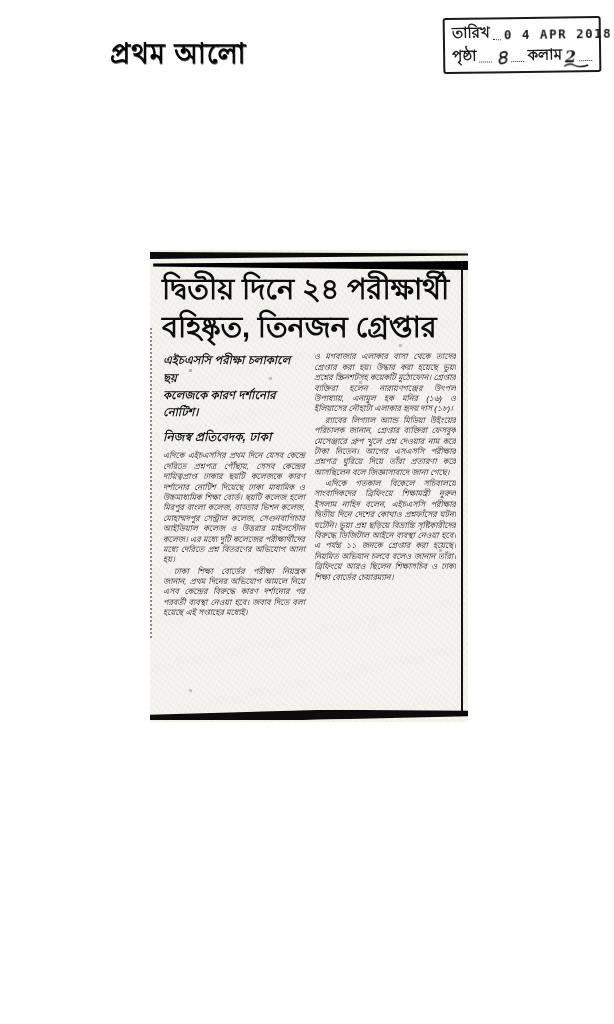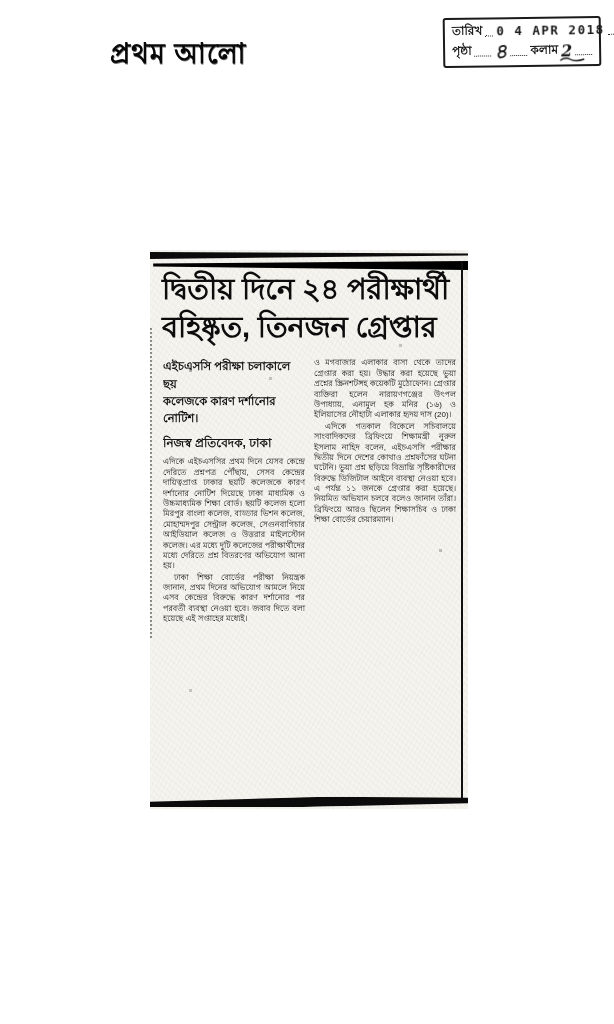--- a/index.html
+++ b/index.html
@@ -31,39 +31,39 @@
     position:absolute;left:443px;top:17px;width:158px;
     border:2.5px solid var(--stamp_ink);
     border-radius:3px;
     padding:5px 7px 6px 7px;
     transform:rotate(-.8deg);
     color:var(--stamp_ink);
     background:transparent;
   }
   .stamp-row{display:flex;align-items:flex-end;gap:3px;line-height:1.1;}
   .stamp-row + .stamp-row{margin-top:4px;}
-  .stamp-label{font-size:12px;font-weight:bold;white-space:nowrap;padding-bottom:2px;}
+  .stamp-label{font-size:15px;font-weight:bold;white-space:nowrap;padding-bottom:2px;}
   .dots{flex:1 0 8px;border-bottom:1.6px dotted #2a2a2a;height:1px;margin-bottom:3px;min-width:8px;}
   .stamp-date{
     font-family:"DejaVu Sans Mono",monospace;
     font-size:12.5px;font-weight:bold;letter-spacing:1.5px;white-space:nowrap;
     filter:blur(.2px);
     padding-bottom:1px;
   }
   .handwritten{
     font-family:"DejaVu Serif",serif;font-style:italic;font-weight:bold;
     filter:blur(.15px);
   }
   .hw-page{font-size:20px;transform:rotate(-6deg);line-height:.8;}
   .hw-col{font-size:16px;position:relative;line-height:.8;}
   .hw-col svg{position:absolute;left:-2px;bottom:-5px;}
 
   
   .clipping{
-    position:absolute;left:150px;top:250px;width:318px;height:559px;
+    position:absolute;left:150px;top:250px;width:318px;height:472px;
     background-color:var(--newsprint);
     background-image:
       repeating-linear-gradient(41deg, rgba(0,0,0,.015) 0 2px, transparent 2px 5px),
       repeating-linear-gradient(-63deg, rgba(0,0,0,.02) 0 1px, transparent 1px 4px);
     overflow:hidden;
   }
   .tear1{position:absolute;top:2px;left:0;width:100%;height:7px;background:#0b0b0b;
     clip-path:polygon(0 0,100% 22%,100% 50%,0 100%);}
   .tear2{position:absolute;top:11px;left:1%;width:99%;height:9px;background:#000;
     clip-path:polygon(0 28%,100% 0,100% 100%,0 62%);}
@@ -80,21 +80,21 @@
 
   .headline{
     margin:21px 10px 0 12px;
     font-size:29px;line-height:1.3;font-weight:800;color:#0c0c0c;
     filter:blur(.25px);
     letter-spacing:-.2px;
   }
   .headline .hl{white-space:nowrap;}
 
   .columns{
-    display:flex;gap:9px;margin:12px 12px 0 13px;height:352px;overflow:hidden;
+    display:flex;gap:9px;margin:6px 12px 0 13px;height:352px;overflow:hidden;font-style:italic;
   }
   .col{flex:1;min-width:0;}
   .subhead{font-weight:bold;font-size:11.5px;line-height:1.5;color:#101010;filter:blur(.2px);}
   .byline{font-weight:bold;font-size:12px;margin:7px 0 3px;color:#151515;}
   .col p{
     font-size:8px;line-height:1.3;text-align:justify;text-indent:11px;
     margin:0 0 1px;color:var(--ink);filter:blur(.28px);
     word-break:break-word;
   }
   .col p:first-of-type{text-indent:0;}
@@ -147,18 +147,19 @@
         <div>কলেজকে কারণ দর্শানোর নোটিশ।</div>
       </div>
       <div class="byline">নিজস্ব প্রতিবেদক, ঢাকা</div>
       <div>
           <p>এদিকে এইচএসসির প্রথম দিনে যেসব কেন্দ্রে দেরিতে প্রশ্নপত্র পৌঁছায়, সেসব কেন্দ্রের দায়িত্বপ্রাপ্ত ঢাকার ছয়টি কলেজকে কারণ দর্শানোর নোটিশ দিয়েছে ঢাকা মাধ্যমিক ও উচ্চমাধ্যমিক শিক্ষা বোর্ড। ছয়টি কলেজ হলো মিরপুর বাংলা কলেজ, বাড্ডার ভিশন কলেজ, মোহাম্মদপুর সেন্ট্রাল কলেজ, সেগুনবাগিচার আইডিয়াল কলেজ ও উত্তরার মাইলস্টোন কলেজ। এর মধ্যে দুটি কলেজের পরীক্ষার্থীদের মধ্যে দেরিতে প্রশ্ন বিতরণের অভিযোগ আনা হয়।</p>
           <p>ঢাকা শিক্ষা বোর্ডের পরীক্ষা নিয়ন্ত্রক জানান, প্রথম দিনের অভিযোগ আমলে নিয়ে এসব কেন্দ্রের বিরুদ্ধে কারণ দর্শানোর পর পরবর্তী ব্যবস্থা নেওয়া হবে। জবাব দিতে বলা হয়েছে এই সপ্তাহের মধ্যেই।</p>
         </div>
     </div>
     <div class="col">
       <div>
-          <p>ও মগবাজার এলাকার বাসা থেকে তাদের গ্রেপ্তার করা হয়। উদ্ধার করা হয়েছে ভুয়া প্রশ্নের স্ক্রিনশটসহ কয়েকটি মুঠোফোন। গ্রেপ্তার ব্যক্তিরা হলেন নারায়ণগঞ্জের উৎপল উপাধ্যায়, এনামুল হক মনির (১৬) ও ইলিয়াসের নৌহাটা এলাকার হৃদয় দাস (20)।</p>
+          <p>ও মগবাজার এলাকার বাসা থেকে তাদের গ্রেপ্তার করা হয়। উদ্ধার করা হয়েছে ভুয়া প্রশ্নের স্ক্রিনশটসহ কয়েকটি মুঠোফোন। গ্রেপ্তার ব্যক্তিরা হলেন নারায়ণগঞ্জের উৎপল উপাধ্যায়, এনামুল হক মনির (১৬) ও ইলিয়াসের নৌহাটা এলাকার হৃদয় দাস (১৮)।</p>
+          <p>র‍্যাবের লিগ্যাল অ্যান্ড মিডিয়া উইংয়ের পরিচালক জানান, গ্রেপ্তার ব্যক্তিরা ফেসবুক মেসেঞ্জারে গ্রুপ খুলে প্রশ্ন দেওয়ার নাম করে টাকা নিতেন। আগের এসএসসি পরীক্ষার প্রশ্নপত্র ঘুরিয়ে দিয়ে তাঁরা প্রতারণা করে আসছিলেন বলে জিজ্ঞাসাবাদে জানা গেছে।</p>
           <p>এদিকে গতকাল বিকেলে সচিবালয়ে সাংবাদিকদের ব্রিফিংয়ে শিক্ষামন্ত্রী নুরুল ইসলাম নাহিদ বলেন, এইচএসসি পরীক্ষার দ্বিতীয় দিনে দেশের কোথাও প্রশ্নফাঁসের ঘটনা ঘটেনি। ভুয়া প্রশ্ন ছড়িয়ে বিভ্রান্তি সৃষ্টিকারীদের বিরুদ্ধে ডিজিটাল আইনে ব্যবস্থা নেওয়া হবে। এ পর্যন্ত ১১ জনকে গ্রেপ্তার করা হয়েছে। নিয়মিত অভিযান চলবে বলেও জানান তাঁরা। ব্রিফিংয়ে আরও ছিলেন শিক্ষাসচিব ও ঢাকা শিক্ষা বোর্ডের চেয়ারম্যান।</p>
         </div>
     </div>
   </div>
 </div>
 
 </body></html>

